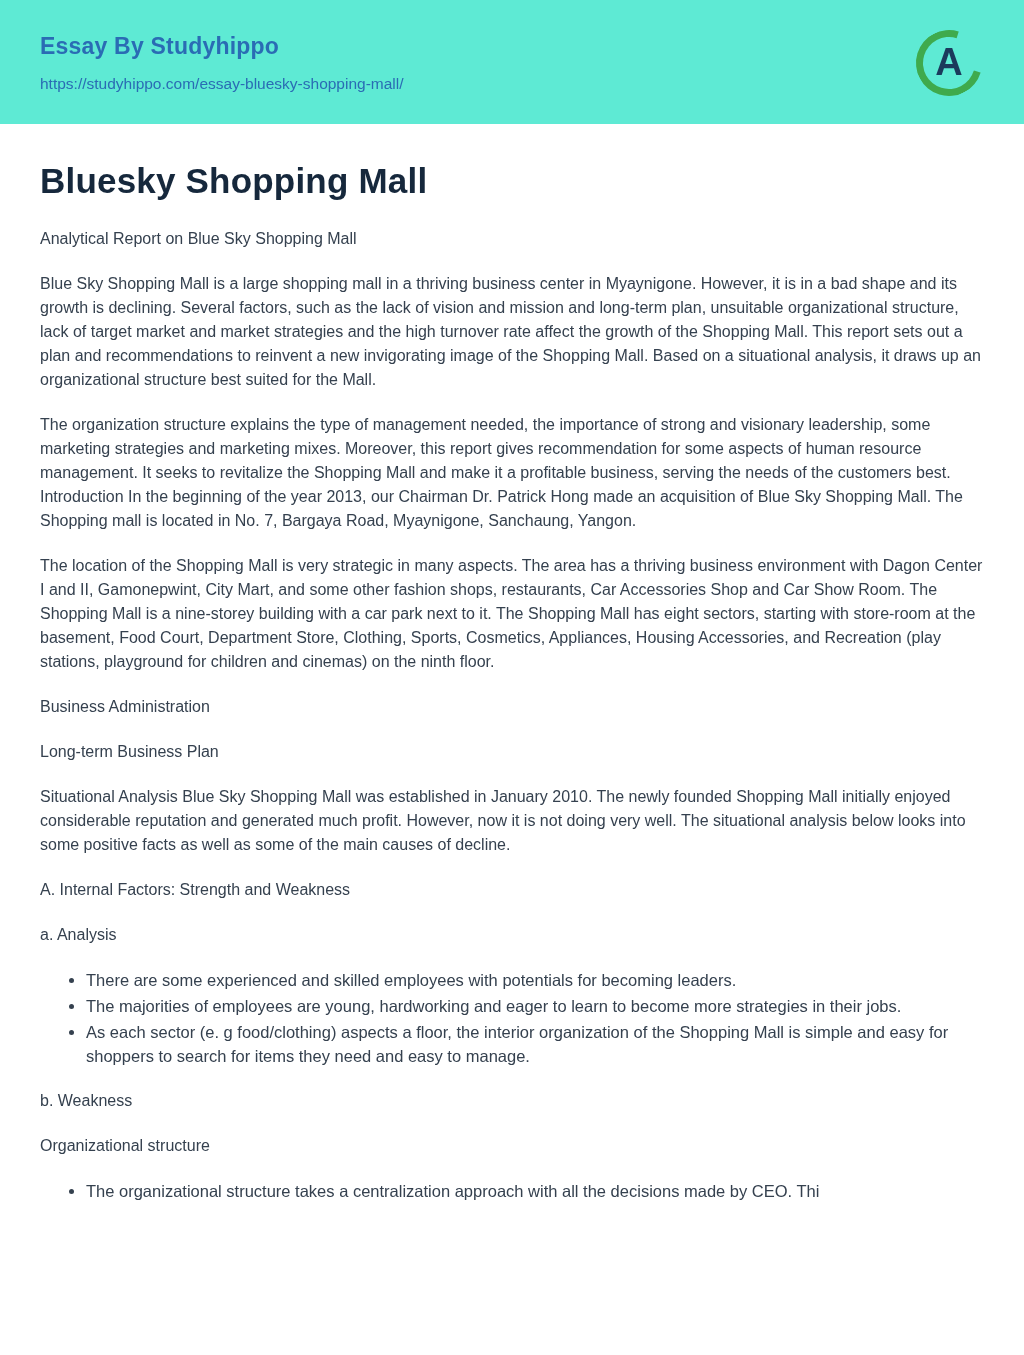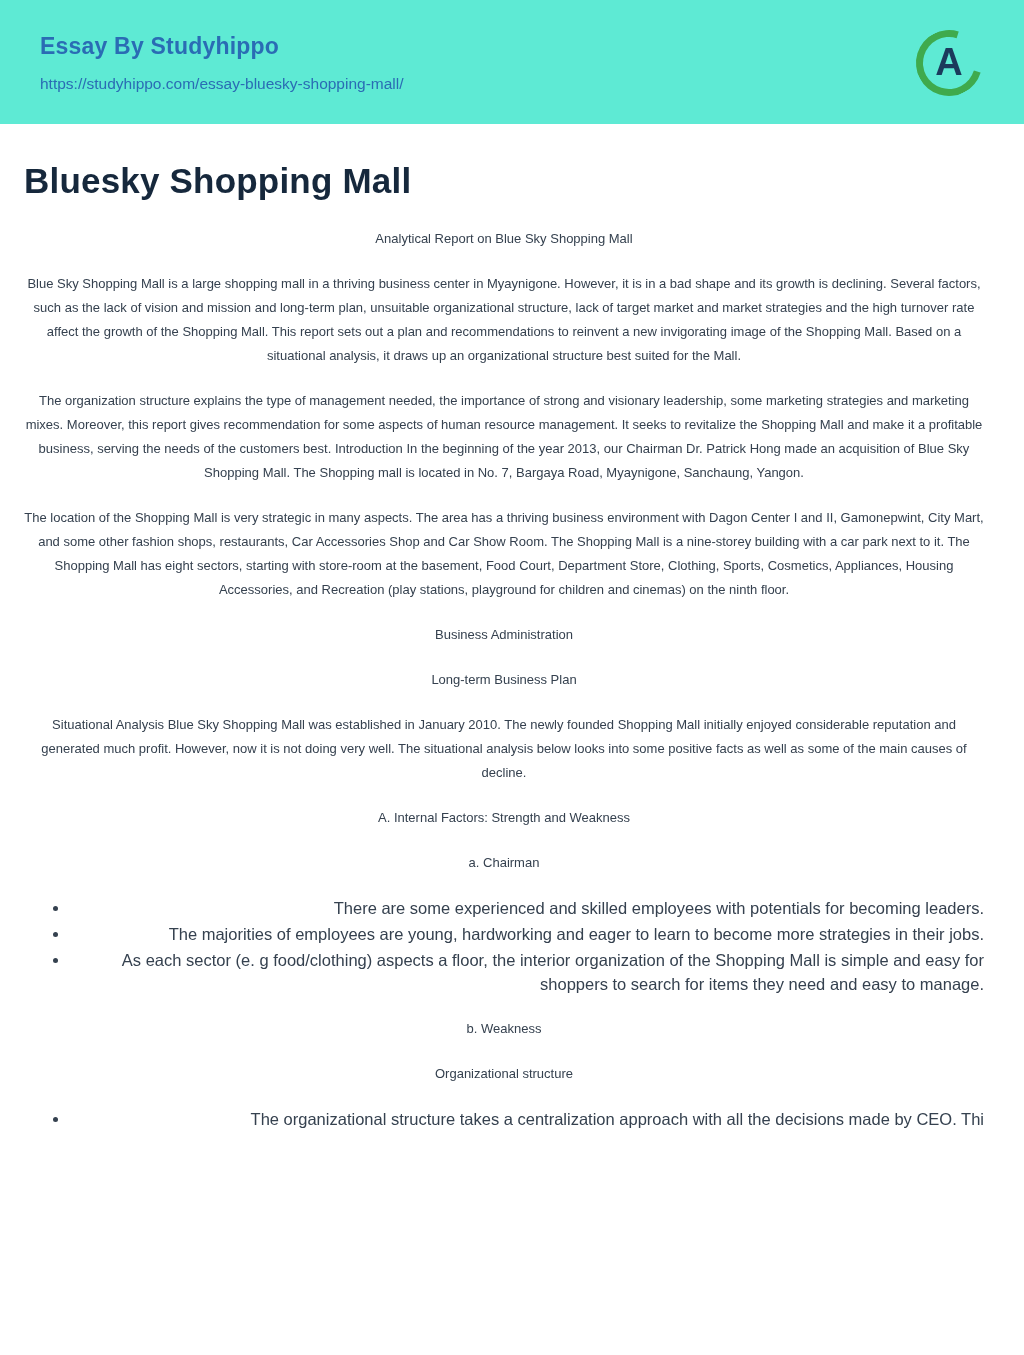--- a/index.html
+++ b/index.html
@@ -52,46 +52,44 @@
     inset: 0;
     display: flex;
     align-items: center;
     justify-content: center;
     color: #1b3a5c;
     font-size: 38px;
     font-weight: bold;
     padding-bottom: 2px;
   }
   .content {
-    padding: 37px 40px 0 24px;
+    padding: 37px 40px 0 40px;
   }
   .doc-title {
     font-size: 35px;
     font-weight: bold;
     color: #16283c;
     margin: 0 0 26px 0;
     letter-spacing: 0.2px;
   }
   .para {
-    font-size: 13px;
+    font-size: 16px;
     line-height: 24px;
     margin: 0 0 21px 0;
     color: #35414f;
-    text-align: center;
   }
   ul.doc-list {
     margin: 0 0 21px 0;
     padding-left: 46px;
   }
   ul.doc-list li {
     font-size: 16.5px;
     line-height: 24px;
     color: #35414f;
     margin: 0 0 2px 0;
-    text-align: right;
   }
 </style>
 </head>
 <body>
 
 <div class="header">
   <div>
     <div class="site-title">Essay By Studyhippo</div>
     <a class="site-url" href="#">https://studyhippo.com/essay-bluesky-shopping-mall/</a>
   </div>
@@ -114,21 +112,21 @@
   <p class="para">The location of the Shopping Mall is very strategic in many aspects. The area has a thriving business environment with Dagon Center I and II, Gamonepwint, City Mart, and some other fashion shops, restaurants, Car Accessories Shop and Car Show Room. The Shopping Mall is a nine-storey building with a car park next to it. The Shopping Mall has eight sectors, starting with store-room at the basement, Food Court, Department Store, Clothing, Sports, Cosmetics, Appliances, Housing Accessories, and Recreation (play stations, playground for children and cinemas) on the ninth floor.</p>
 
   <p class="para">Business Administration</p>
 
   <p class="para">Long-term Business Plan</p>
 
   <p class="para">Situational Analysis Blue Sky Shopping Mall was established in January 2010. The newly founded Shopping Mall initially enjoyed considerable reputation and generated much profit. However, now it is not doing very well. The situational analysis below looks into some positive facts as well as some of the main causes of decline.</p>
 
   <p class="para">A. Internal Factors: Strength and Weakness</p>
 
-  <p class="para">a. Chairman</p>
+  <p class="para">a. Analysis</p>
 
   <ul class="doc-list">
     <li>There are some experienced and skilled employees with potentials for becoming leaders.</li>
     <li>The majorities of employees are young, hardworking and eager to learn to become more strategies in their jobs.</li>
     <li>As each sector (e. g food/clothing) aspects a floor, the interior organization of the Shopping Mall is simple and easy for shoppers to search for items they need and easy to manage.</li>
   </ul>
 
 
   <p class="para">b. Weakness</p>
 

